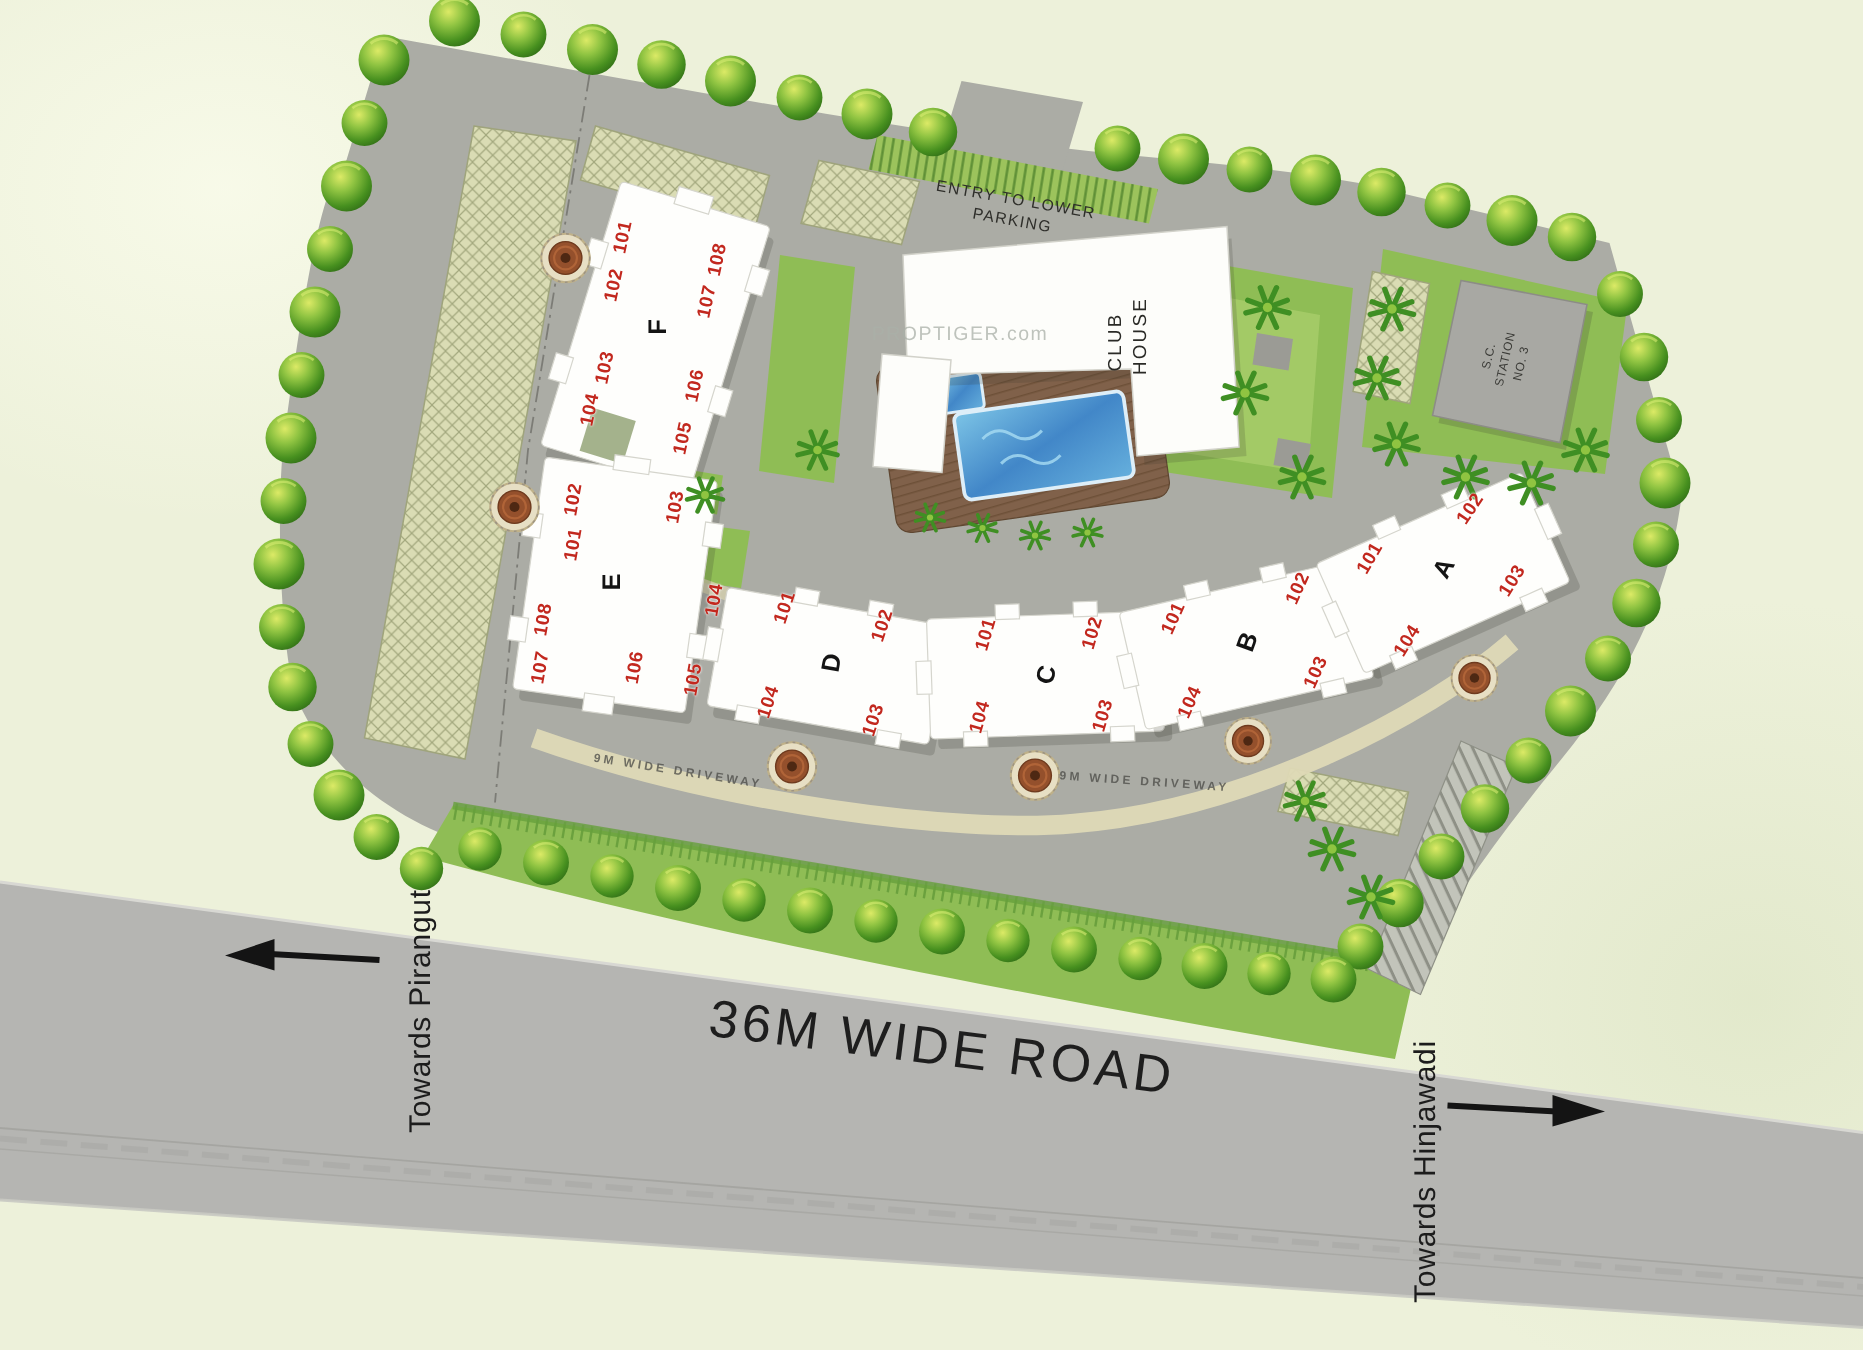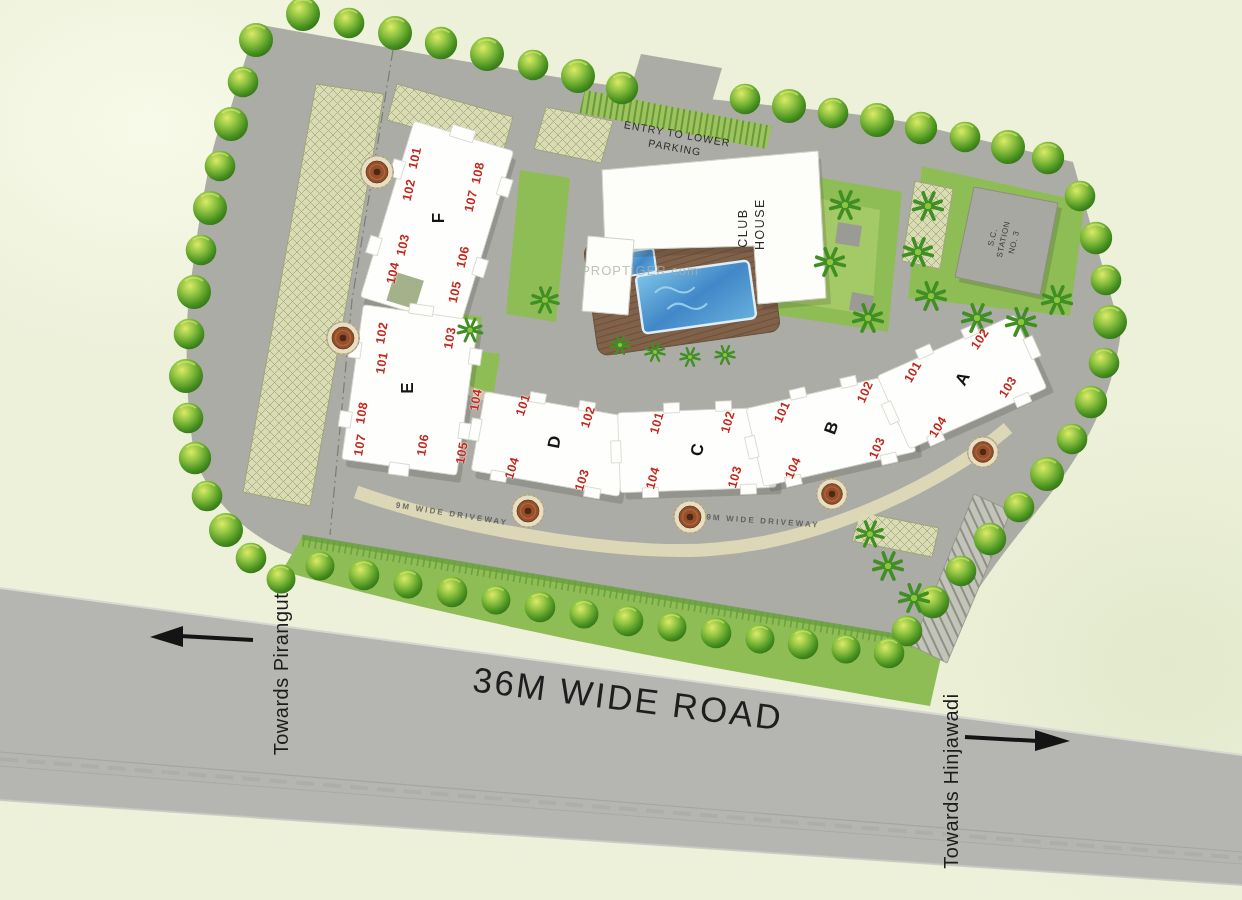--- a/index.html
+++ b/index.html
@@ -45,21 +45,21 @@
     width:44px;text-align:center;font-size:12.5px;line-height:1.35;
     color:#2a2a26;letter-spacing:1.5px;font-weight:500;
   }
   .station{
     transform:translate(-50%,-50%) rotate(-77deg);
     width:36px;text-align:center;font-size:8px;line-height:1.35;
     color:#3a3a36;letter-spacing:.5px;font-weight:500;
   }
   .wm{
     transform:translate(-50%,-50%);
-    font-size:13px;color:#aab0a8;opacity:.75;letter-spacing:1px;white-space:nowrap;margin-top:48px;
+    font-size:13px;color:#aab0a8;opacity:.75;letter-spacing:1px;white-space:nowrap;
   }
 </style>
 </head>
 <body>
 
 <div class="plan">
 
 <svg width="1242" height="900" viewBox="0 0 1242 900">
   <defs>
     <radialGradient id="gTree" cx="38%" cy="32%" r="80%">

